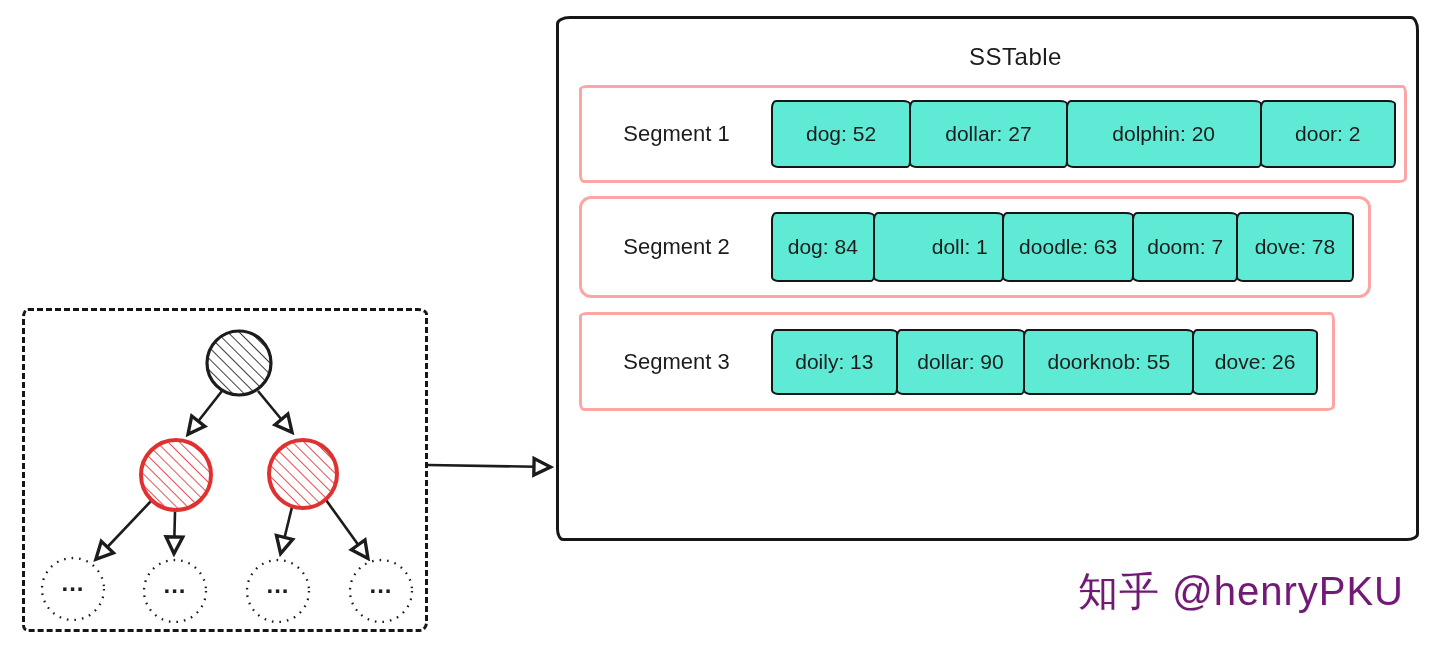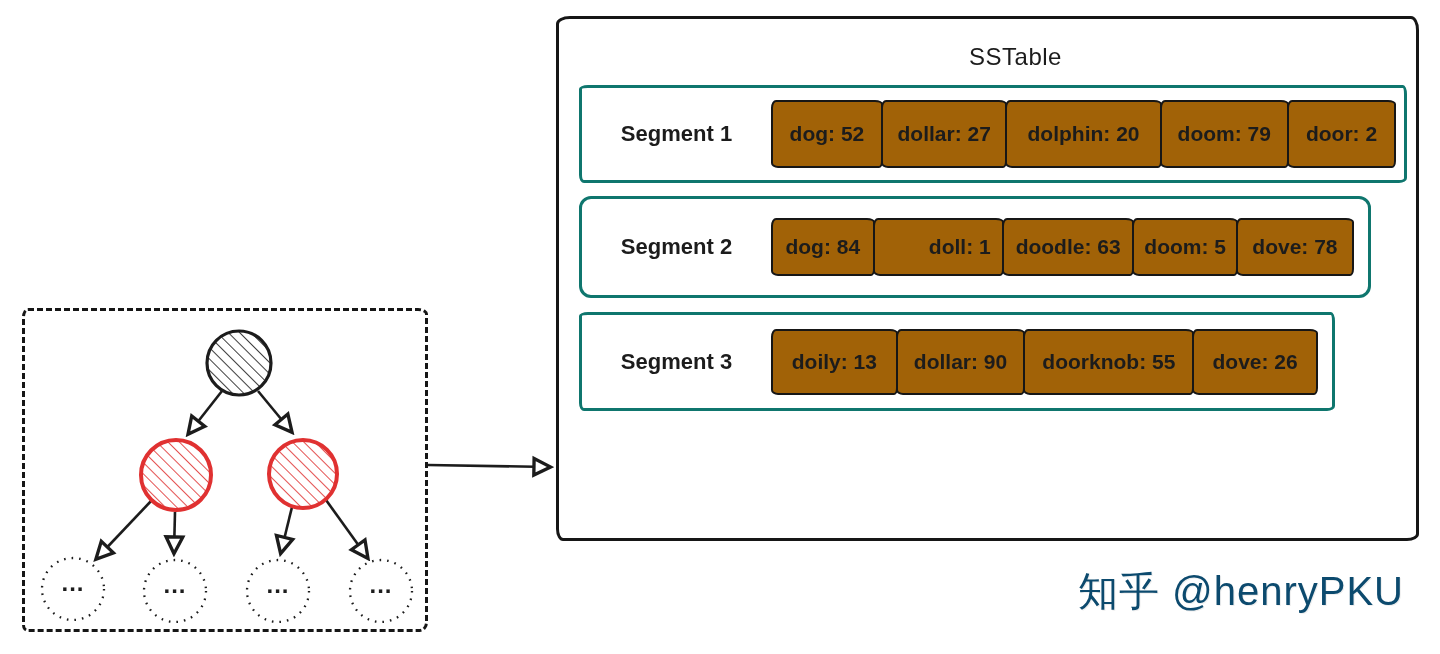--- a/index.html
+++ b/index.html
@@ -41,62 +41,61 @@
   .sstable-title {
     position: absolute;
     left: 0; top: 24px; width: 100%;
     text-align: center;
     font-size: 24px;
     letter-spacing: .5px;
     padding-left: 28px;
   }
   .seg-row {
     position: absolute;
-    border: 3px solid #0f766e;
+    border: 3px solid #fca5a5;
     border-radius: 9px 4px 8px 5px / 4px 9px 5px 8px;
-    font-weight: bold;
   }
   .seg-label {
     position: absolute;
     left: 0; top: 0; bottom: 0;
     width: 189px;
     display: flex; align-items: center; justify-content: center;
     font-size: 22px;
   }
   .cells {
     position: absolute;
     left: 189px; top: 50%;
     transform: translateY(-50%);
     display: flex;
   }
   .cell {
     border: 2.5px solid #161616;
     border-radius: 5px 8px 4px 7px / 8px 4px 7px 5px;
     display: flex; align-items: center; justify-content: center;
     font-size: 21px;
     white-space: nowrap;
-    background: #a16207;
+    background: #5eead4;
   }
   .cell + .cell { margin-left: -2px; }
   .seg4-row {
     position: absolute;
     left: 13px; top: 403px;
     width: 840px; height: 100px;
     border: 2.5px dotted #1c1c1c;
     border-radius: 4px;
     display: flex; align-items: center; justify-content: center;
     font-size: 22px;
   }
 
   
   .watermark {
     position: absolute;
     right: 36px; top: 564px;
     font-size: 40px;
-    color: #0c4a6e;
+    color: #701a75;
     letter-spacing: 1px;
     text-shadow: 1px 1px 0 #efefef;
   }
 </style>
 </head>
 <body>
 
 <div class="stage">
 
   <div class="tree-box">
@@ -147,32 +146,31 @@
 
   <div class="sstable-box">
     <div class="sstable-title">SSTable</div>
 
     <div class="seg-row" style="left:20px; top:66px; width:822px; height:92px;">
       <div class="seg-label">Segment 1</div>
       <div class="cells" style="width:625px; height:68px;">
         <div class="cell" style="flex:110 0 0;">dog: 52</div>
         <div class="cell" style="flex:125 0 0;">dollar: 27</div>
         <div class="cell" style="flex:155 0 0;">dolphin: 20</div>
-        <div class="cell" style="flex:128 0 0;">doom: 79</div>
         <div class="cell" style="flex:107 0 0;">door: 2</div>
       </div>
     </div>
 
     <div class="seg-row" style="left:20px; top:177px; width:786px; height:96px;border-radius:12px;">
       <div class="seg-label">Segment 2</div>
-      <div class="cells" style="width:583px; height:58px;">
+      <div class="cells" style="width:583px; height:70px;">
         <div class="cell" style="flex:110 0 0;">dog: 84</div>
         <div class="cell" style="flex:93 0 0;padding-left:43px;">doll: 1</div>
         <div class="cell" style="flex:142 0 0;">doodle: 63</div>
-        <div class="cell" style="flex:112 0 0;">doom: 5</div>
+        <div class="cell" style="flex:112 0 0;">doom: 7</div>
         <div class="cell" style="flex:126 0 0;">dove: 78</div>
       </div>
     </div>
 
     <div class="seg-row" style="left:20px; top:293px; width:750px; height:93px;">
       <div class="seg-label">Segment 3</div>
       <div class="cells" style="width:547px; height:66px;">
         <div class="cell" style="flex:125 0 0;">doily: 13</div>
         <div class="cell" style="flex:128 0 0;">dollar: 90</div>
         <div class="cell" style="flex:170 0 0;">doorknob: 55</div>

